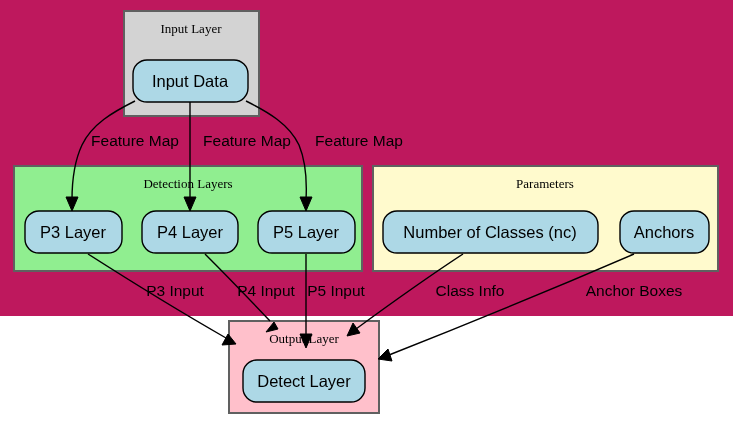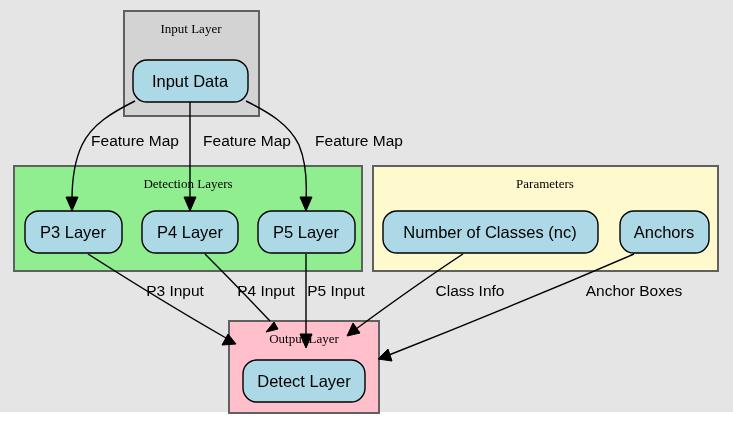--- a/index.html
+++ b/index.html
@@ -1,18 +1,18 @@
 <!DOCTYPE html>
 <html><head>
 <meta charset="utf-8">
 <style>
   html,body{margin:0;padding:0;background:#ffffff;}
   body{width:733px;height:432px;overflow:hidden;
        font-family:"Liberation Sans",sans-serif;}
-  #stage{position:relative;width:733px;height:412px;background:#e5e5e5;}
+  #stage{position:relative;width:733px;height:316px;background:#be185d;}
   svg{display:block;}
   .cluster-rect{stroke:#606060;stroke-width:2;}
   .node-shape{stroke:#000000;stroke-width:1.4;}
   .edge-path{fill:none;stroke:#000000;stroke-width:1.4;}
   .arrow-head{fill:#000000;stroke:#000000;stroke-width:1;}
   .cluster-label{font-family:"Liberation Serif",serif;font-size:13px;
                  fill:#000000;text-anchor:middle;}
   .node-label{font-family:"Liberation Sans",sans-serif;font-size:16.5px;
               fill:#000000;text-anchor:middle;}
   .edge-label{font-family:"Liberation Sans",sans-serif;font-size:15.5px;

